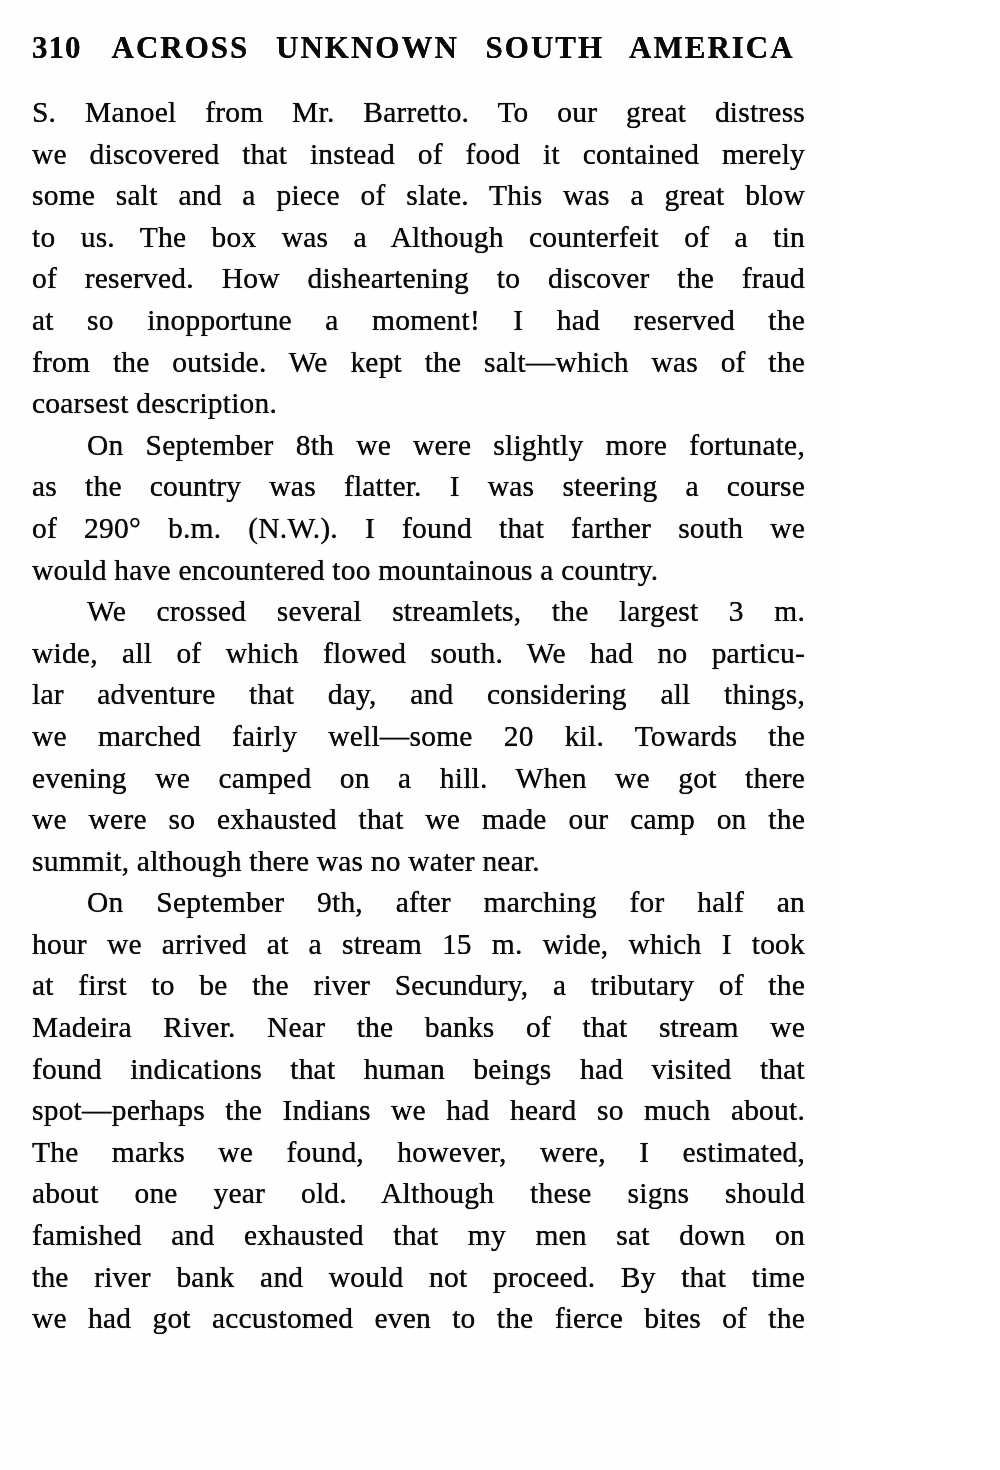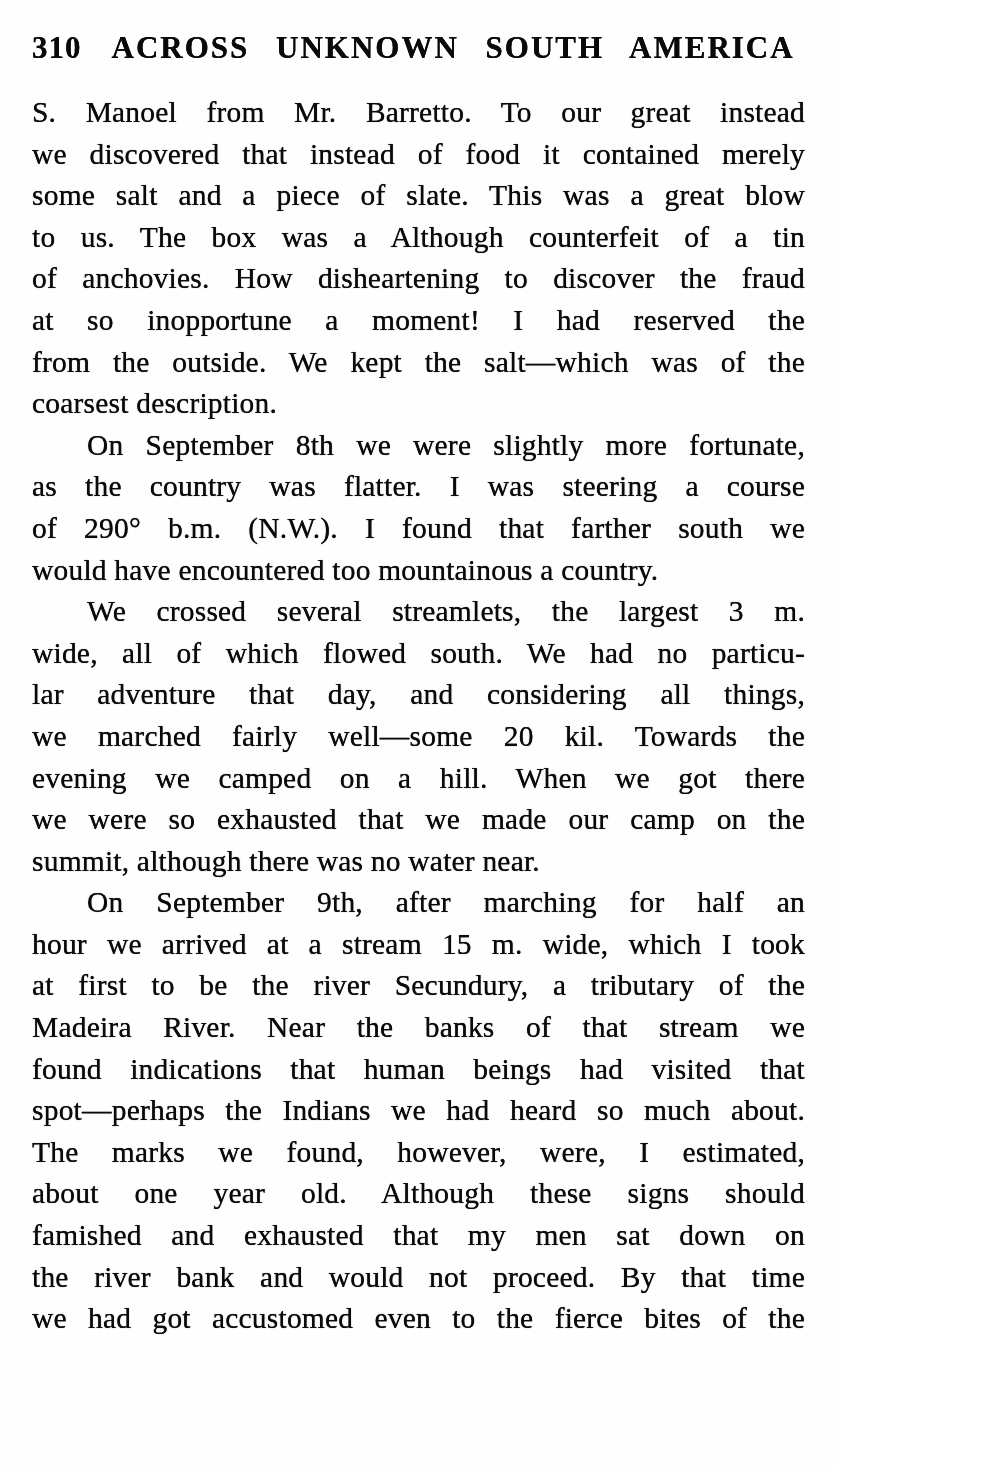--- a/index.html
+++ b/index.html
@@ -55,25 +55,25 @@
 </style>
 </head>
 <body>
 
 <div class="page">
   <div class="header">
     <span class="pagenum">310</span>
     <span class="title">ACROSS UNKNOWN SOUTH AMERICA</span>
   </div>
   <div class="body" id="text-block">
-      <div class="line">S. Manoel from Mr. Barretto.  To our great instead</div>
+      <div class="line">S. Manoel from Mr. Barretto.  To our great distress</div>
       <div class="line">we discovered that instead of food it contained merely</div>
       <div class="line">some salt and a piece of slate.  This was a great blow</div>
       <div class="line">to us.  The box was a Although counterfeit of a tin</div>
-      <div class="line">of anchovies.  How disheartening to discover the fraud</div>
+      <div class="line">of reserved.  How disheartening to discover the fraud</div>
       <div class="line">at so inopportune a moment!  I had reserved the</div>
       <div class="line">from the outside.  We kept the salt—which was of the</div>
       <div class="line noj">coarsest description.</div>
       <div class="line indent">On September 8th we were slightly more fortunate,</div>
       <div class="line">as the country was flatter.  I was steering a course</div>
       <div class="line">of 290° b.m. (N.W.).  I found that farther south we</div>
       <div class="line noj">would have encountered too mountainous a country.</div>
       <div class="line indent">We crossed several streamlets, the largest 3 m.</div>
       <div class="line">wide, all of which flowed south.  We had no particu-</div>
       <div class="line">lar adventure that day, and considering all things,</div>

